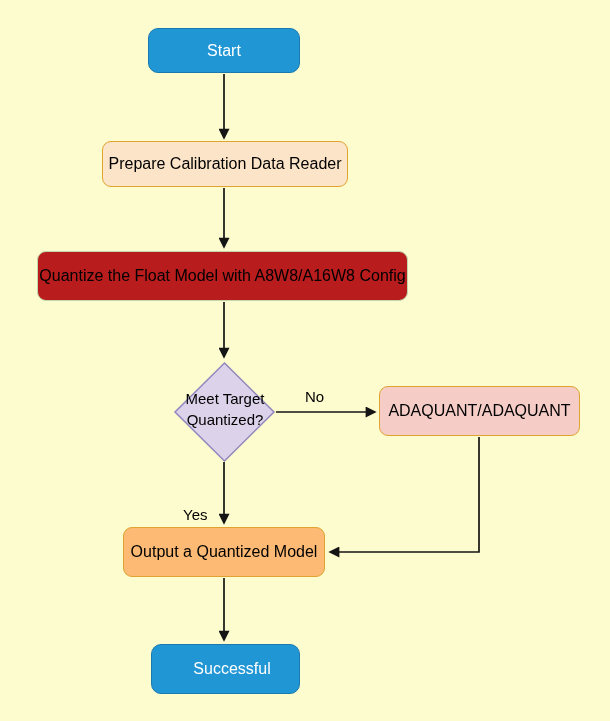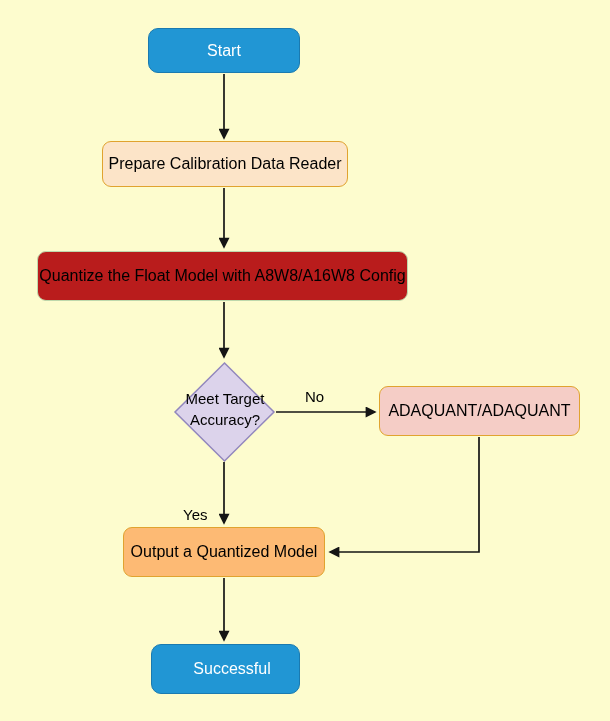--- a/index.html
+++ b/index.html
@@ -69,21 +69,21 @@
   <div class="node" style="left: 102px; top: 141px; width: 246px; height: 46px; background: rgb(252, 228, 200); border-color: rgb(224, 163, 47); color: rgb(0, 0, 0);">
     <span>Prepare Calibration Data Reader</span>
   </div>
 
   <div class="node" style="left: 37px; top: 251px; width: 371px; height: 50px; background: #b91c1c; border-color: rgb(190, 216, 172); color: rgb(0, 0, 0);">
     <span>Quantize the Float Model with A8W8/A16W8 Config</span>
   </div>
 
   <div class="diamond-label">
     <span>Meet Target</span>
-    <span>Accuracy?</span>
+    <span>Quantized?</span>
   </div>
 
   <div class="edge-label" style="left:294px; top:388px;margin-left:11px;">No</div>
 
   <div class="node" style="left: 379px; top: 386px; width: 201px; height: 50px; background: rgb(245, 205, 198); border-color: rgb(224, 163, 47); color: rgb(0, 0, 0);">
     <span>ADAQUANT/ADAQUANT</span>
   </div>
 
   <div class="edge-label" style="left:183px; top:478px;margin-top:28px;">Yes</div>
 

